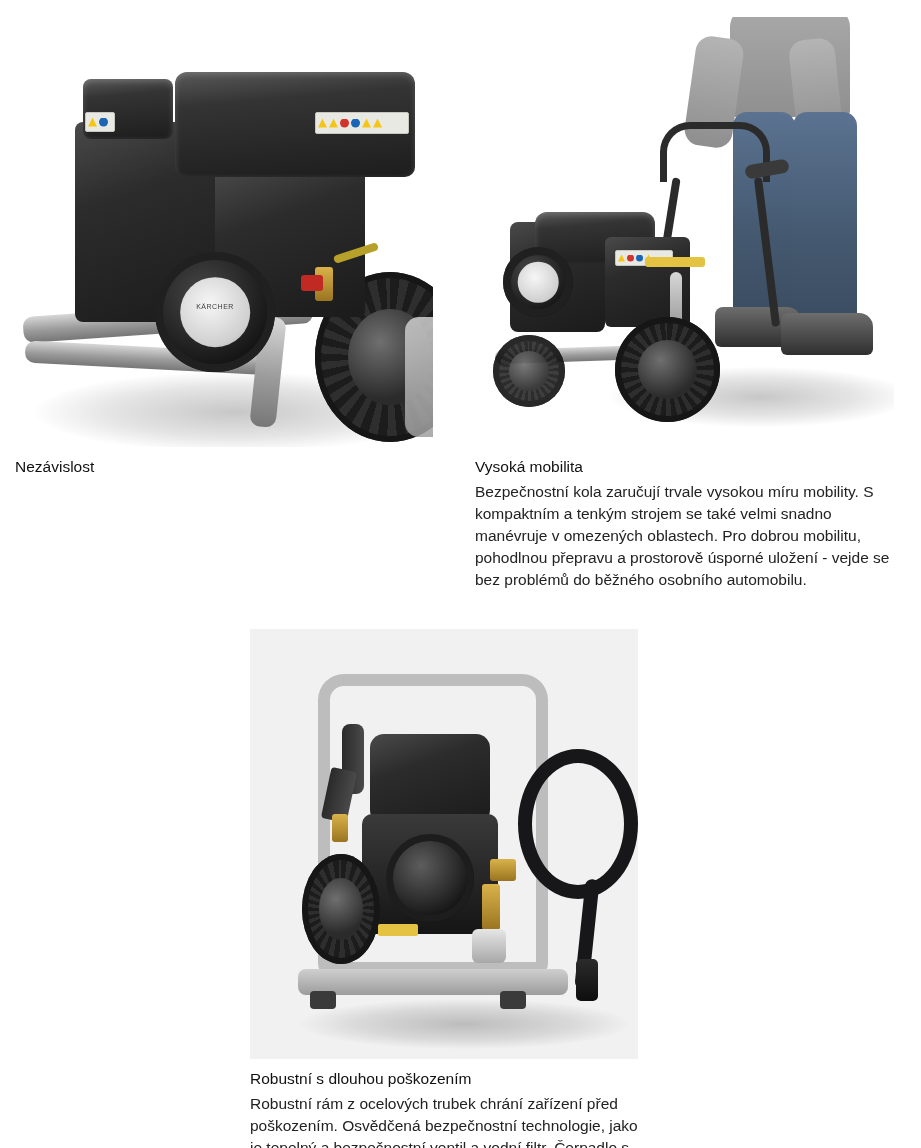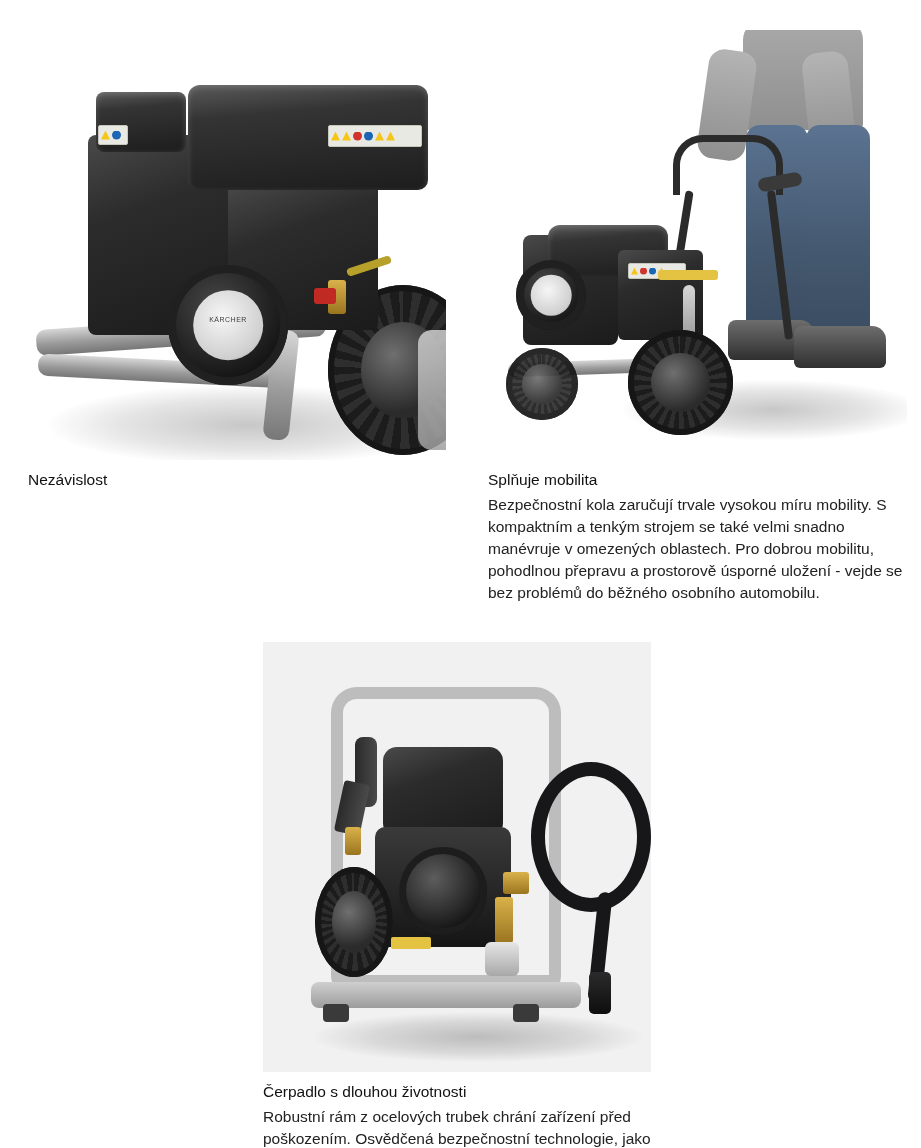--- a/index.html
+++ b/index.html
@@ -12,21 +12,21 @@
     width: 921px;
     height: 1148px;
     font-family: "Liberation Sans", sans-serif;
     color: #1a1a1a;
     overflow: hidden;
   }
   .page {
     position: relative;
     width: 777px;
     height: 1148px;
-    padding: 16px;
+    padding: 3px;
   }
   .feature-grid {
     display: grid;
     grid-template-columns: 460px 461px;
     column-gap: 0px;
   }
   .feature {
     padding: 14px 30px 0 12px;
   }
   .feature.right {
@@ -293,21 +293,21 @@
           </div>
 
           <div class="frame-bar" style="left:20px; top:330px; width:190px; height:14px; transform: rotate(-2deg);"></div>
           <div class="frame-bar" style="left:195px; top:255px; width:12px; height:100px;"></div>
           <div style="position:absolute; left:170px; top:240px; width:60px; height:10px; background:#e3c341; border-radius:3px;"></div>
 
           <div class="tire" style="left:140px; top:300px; width:105px; height:105px;"></div>
           <div class="tire" style="left:18px; top:318px; width:72px; height:72px; opacity:0.92;"></div>
         </div>
       </div>
-      <div class="feature-title">Splňuje mobilita</div>
+      <div class="feature-title">Vysoká mobilita</div>
       <div class="feature-text">Bezpečnostní kola zaručují trvale vysokou míru mobility. S kompaktním a tenkým strojem se také velmi snadno manévruje v omezených oblastech. Pro dobrou mobilitu, pohodlnou přepravu a prostorově úsporné uložení - vejde se bez problémů do běžného osobního automobilu.</div>
     </div>
 
   </div>
 
   <div class="feature feature-wide">
     <div class="feature-media">
       <div class="scene bg-grey">
 
         <div class="shadow-ellipse" style="left:50px; top:370px; width:330px; height:50px;"></div>
@@ -331,17 +331,17 @@
 
         <div class="hose-coil" style="left:268px; top:120px; width:120px; height:150px;"></div>
         <div style="position:absolute; left:330px; top:250px; width:14px; height:110px; background:#17171a; border-radius:8px; transform: rotate(6deg);"></div>
         <div style="position:absolute; left:326px; top:330px; width:22px; height:42px; background:linear-gradient(180deg,#2b2b2b,#0e0e0e); border-radius:5px;"></div>
 
         <div class="tire" style="left:52px; top:225px; width:78px; height:110px;"></div>
 
         <div style="position:absolute; left:128px; top:295px; width:40px; height:12px; background:#e3c341; border-radius:2px;"></div>
       </div>
     </div>
-    <div class="feature-title">Čerpadlo s dlouhou životnosti</div>
+    <div class="feature-title">Robustní s dlouhou poškozením</div>
     <div class="feature-text">Robustní rám z ocelových trubek chrání zařízení před poškozením. Osvědčená bezpečnostní technologie, jako je tepelný a bezpečnostní ventil a vodní filtr. Čerpadlo s klikovou hřídelí s keramickými písty</div>
   </div>
 
 </div>
 
 </body></html>

